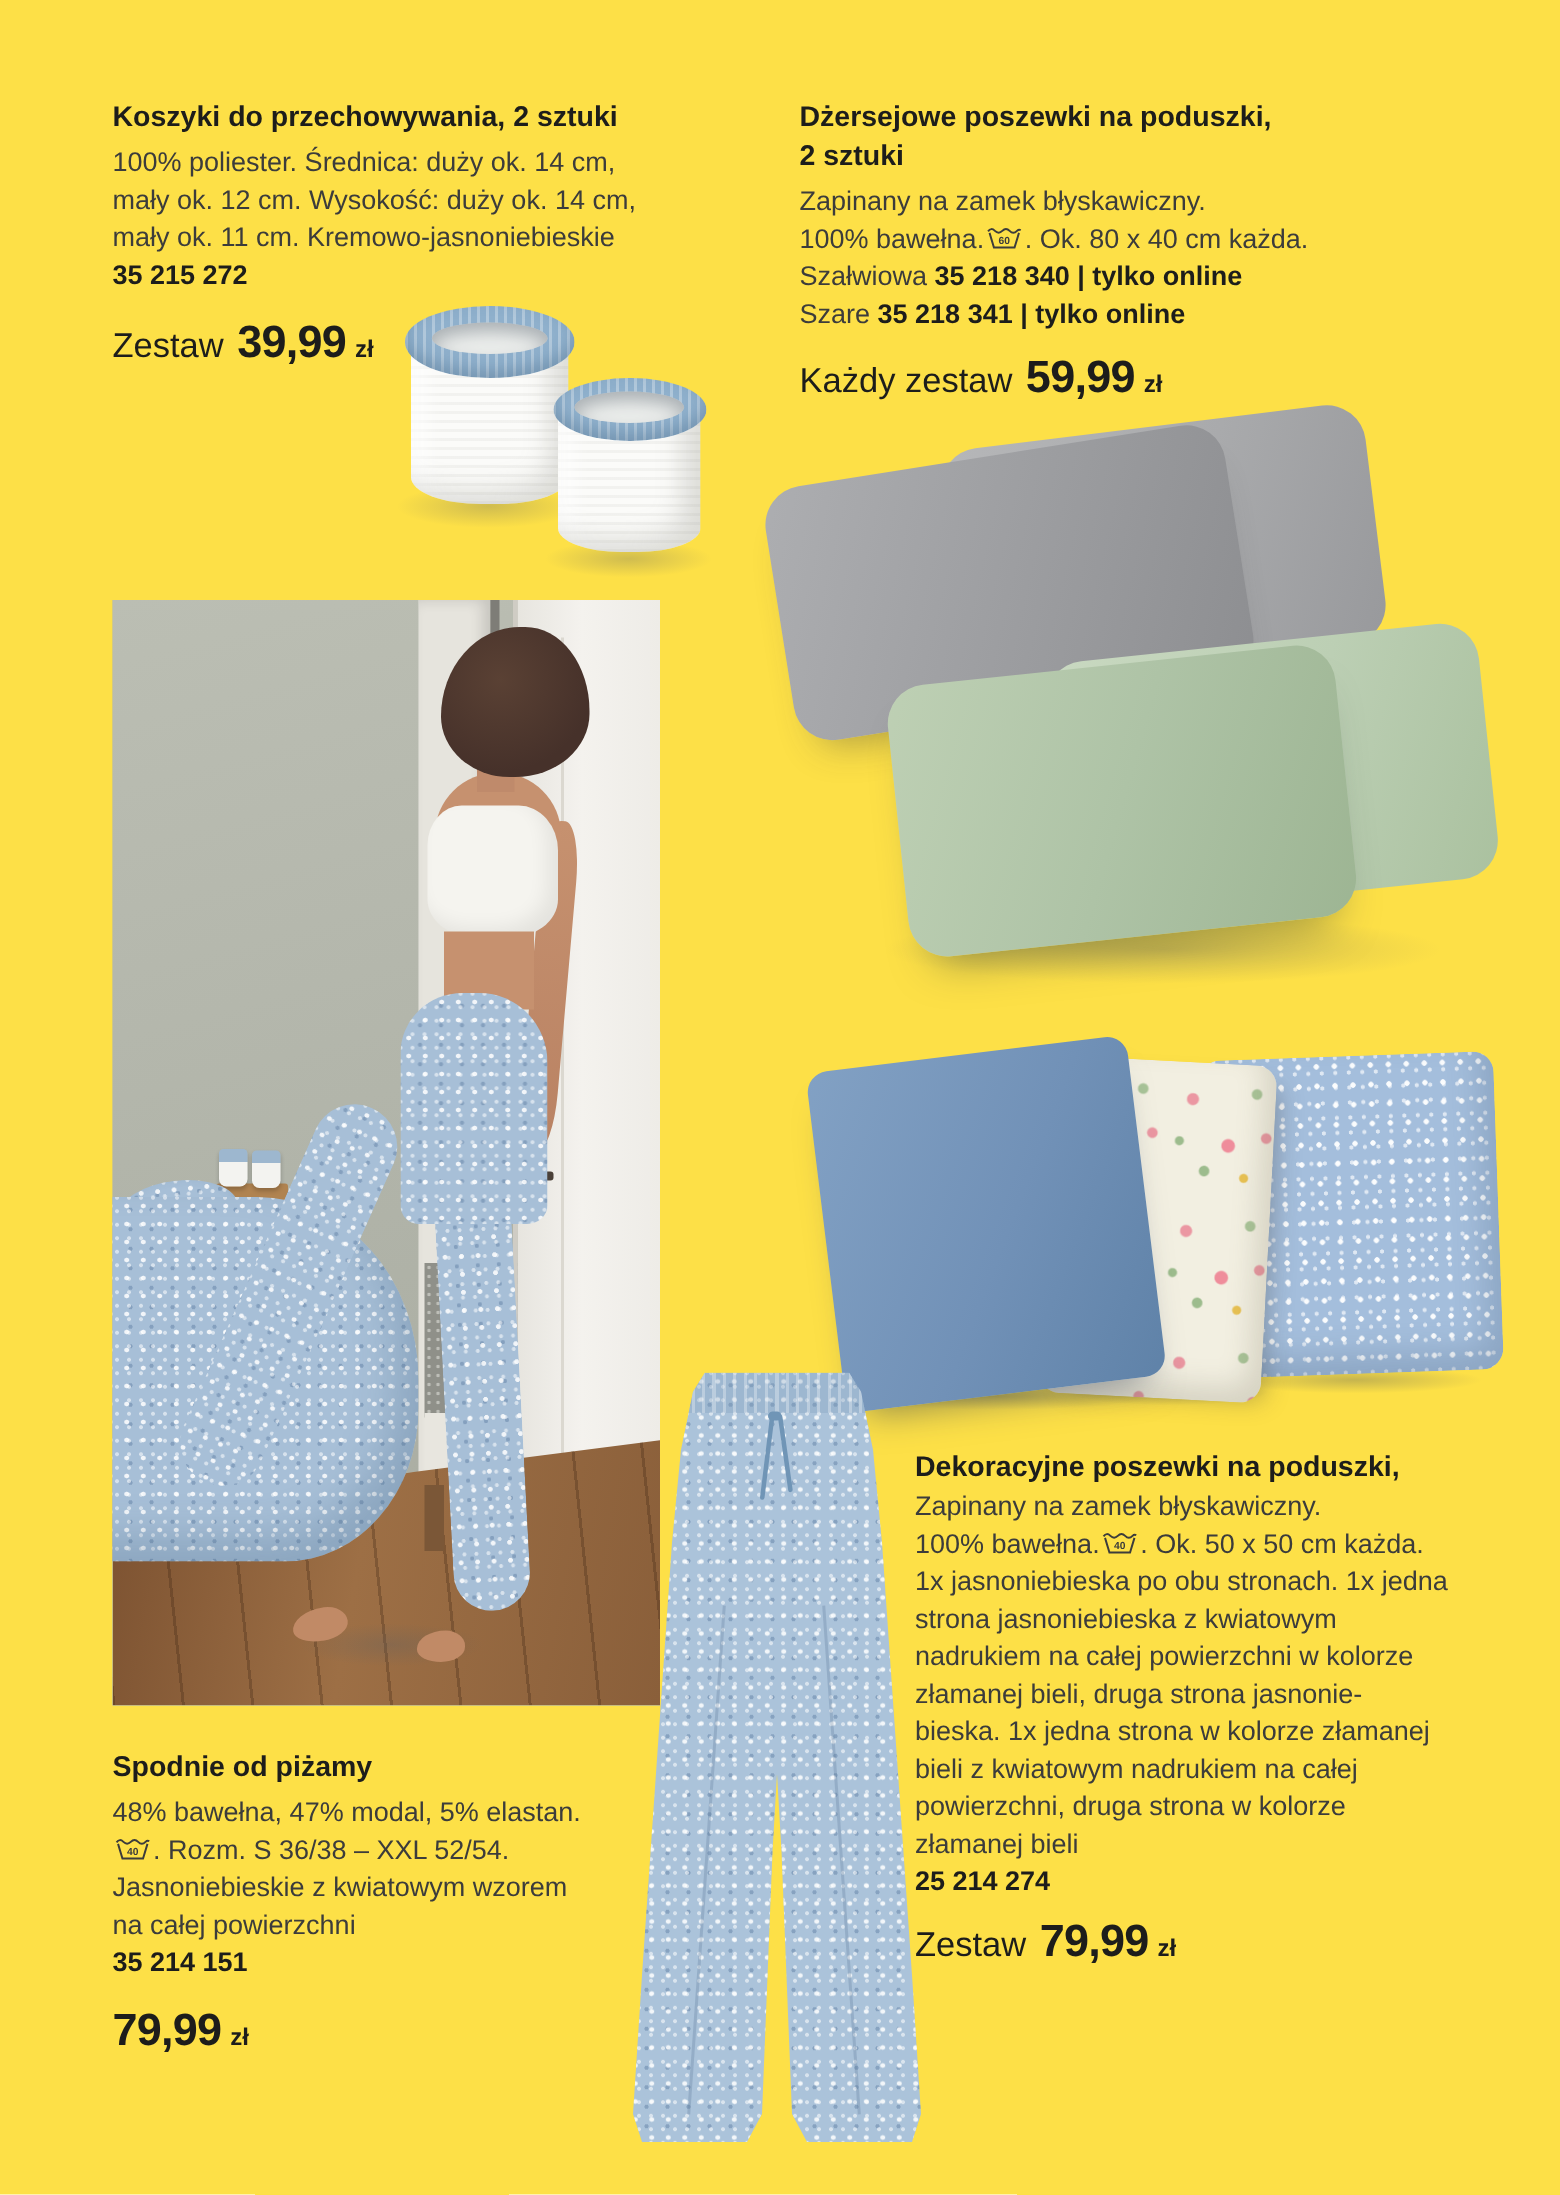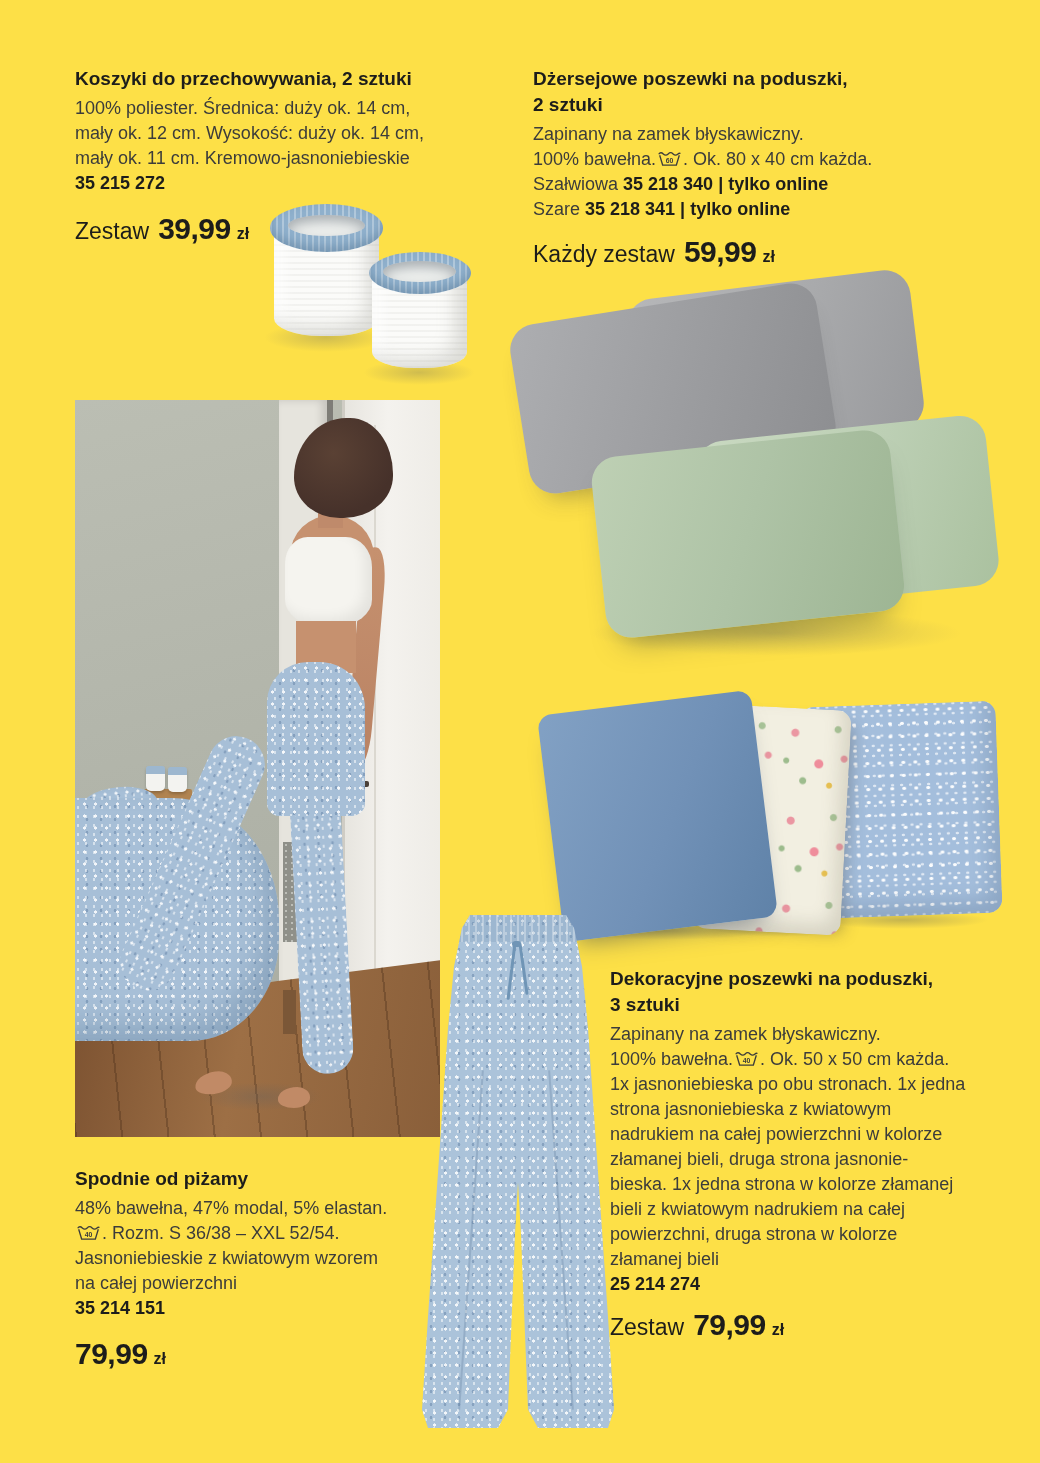--- a/index.html
+++ b/index.html
@@ -225,21 +225,20 @@
     <div class="dp-shadow" style="left:4%;top:90%;width:44%;"></div>
     <div class="dp-shadow" style="left:36%;top:89%;width:28%;"></div>
     <div class="dp-shadow" style="left:58%;top:86%;width:36%;"></div>
     <div class="dpillow dotted" style="left:55%;top:8%;width:41%;height:80%;transform:rotate(-2deg);box-shadow:inset -10px -12px 20px rgba(70,95,125,.25);"></div>
     <div class="dpillow cream-floral" style="left:33%;top:9%;width:31%;height:85%;transform:rotate(3deg);box-shadow:inset -8px -10px 18px rgba(120,115,90,.22), 10px 6px 16px -8px rgba(60,60,60,.35);"></div>
     <div class="dpillow dp-blue" style="left:2%;top:7%;width:45%;height:86%;transform:rotate(-7deg);"></div>
   </div>
 
   <section class="tblock" style="left:610px;top:966px;width:415px;">
     <h2 class="title" style="margin-bottom:0;">Dekoracyjne poszewki na poduszki,</h2>
-    <h2 class="title">3 sztuki</h2>
     <p class="body">Zapinany na zamek błyskawiczny.</p>
     <p class="body"><span>100% bawełna.</span><svg class="wash" viewBox="0 0 36 26">
           <path d="M3 8 L7.5 23 H28.5 L33 8" fill="none" stroke="#3c3c3b" stroke-width="2"></path>
           <path d="M1.5 6.5 C3.5 3.5 6 3.5 8.5 6 C11 8.5 13.5 8.5 16 6 C18.5 3.5 21 3.5 23.5 6 C26 8.5 28.5 8.5 31 6 C32.3 4.8 33.6 4.6 34.8 5.4" fill="none" stroke="#3c3c3b" stroke-width="2"></path>
           <text x="18" y="19.5" text-anchor="middle" font-size="10.5" font-weight="600" fill="#3c3c3b" font-family="Liberation Sans, sans-serif">40</text>
         </svg><span>. Ok. 50 x 50 cm każda.</span></p>
     <p class="body">1x jasnoniebieska po obu stronach. 1x jedna</p>
     <p class="body">strona jasnoniebieska z kwiatowym</p>
     <p class="body">nadrukiem na całej powierzchni w kolorze</p>
     <p class="body">złamanej bieli, druga strona jasnonie-</p>

